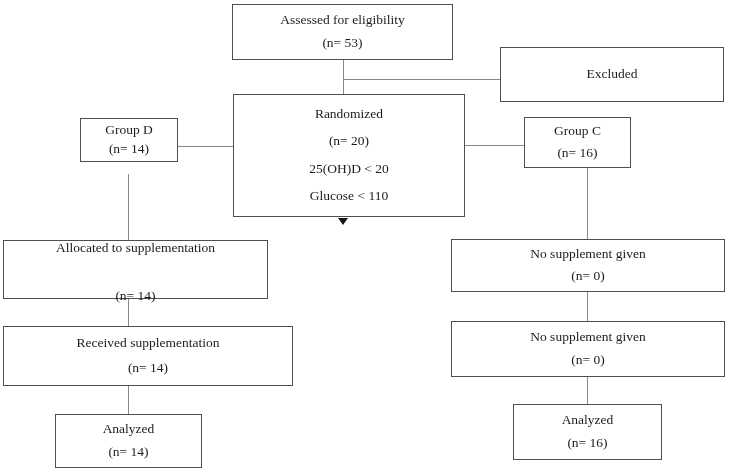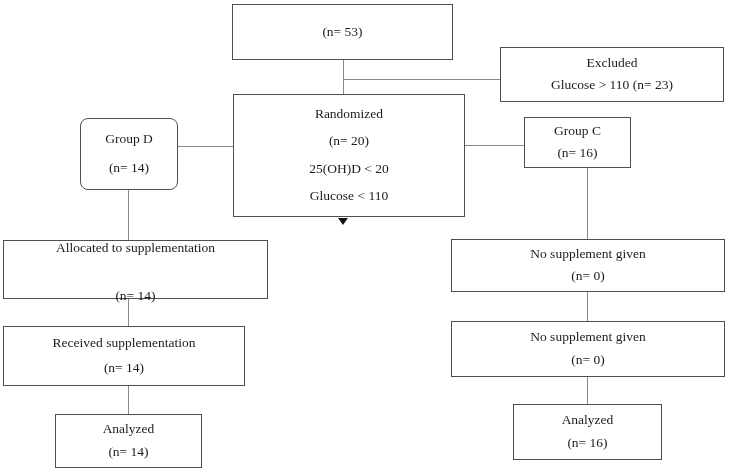--- a/index.html
+++ b/index.html
@@ -45,24 +45,24 @@
     height: 0;
     border-left: 5px solid transparent;
     border-right: 5px solid transparent;
     border-top: 7px solid var(--arrow, #141414);
   }
 
   
   #b-assessed   { left:232px; top:4px;   width:221px; height:56px; }
   #b-excluded   { left:500px; top:47px;  width:224px; height:55px;align-items:center; }
   #b-randomized { left:233px; top:94px;  width:232px; height:123px; }
-  #b-group-d    { left:80px;  top:118px; width:98px;  height:72px;border-radius:8px; }
+  #b-group-d    { left:80px;  top:118px; width:98px;  height:44px; }
   #b-group-c    { left:524px; top:117px; width:107px; height:51px; }
   #b-allocated  { left:3px;   top:240px; width:265px; height:59px;gap:33px; }
-  #b-received   { left:3px;   top:326px; width:242px; height:60px; }
+  #b-received   { left:3px;   top:326px; width:290px; height:60px; }
   #b-analyzed-d { left:55px;  top:414px; width:147px; height:54px; }
   #b-nosupp-1   { left:451px; top:239px; width:274px; height:53px; }
   #b-nosupp-2   { left:451px; top:321px; width:274px; height:56px; }
   #b-analyzed-c { left:513px; top:404px; width:149px; height:56px; }
 
   
   #c-assessed-down      { left:343px; top:60px;  height:34px; }
   #c-excluded-branch    { left:343px; top:79px;  width:157px; }
   #c-groupd-randomized  { left:178px; top:146px; width:55px; }
   #c-randomized-groupc  { left:458px; top:145px; width:66px; }
@@ -85,26 +85,26 @@
   <div class="conn h" id="c-randomized-groupc"></div>
   <div class="conn v" id="c-groupd-down"></div>
   <div class="conn v" id="c-allocated-received"></div>
   <div class="conn v" id="c-received-analyzed"></div>
   <div class="conn v" id="c-groupc-down"></div>
   <div class="conn v" id="c-nosupp1-nosupp2"></div>
   <div class="conn v" id="c-nosupp2-analyzed"></div>
   <div class="arrowhead" id="a-randomized-arrow"></div>
 
   <div class="fbox" id="b-assessed">
+    <div class="bline">Assessed for eligibility</div>
     <div class="bline">(n= 53)</div>
   </div>
 
   <div class="fbox" id="b-excluded">
     <div class="bline">Excluded</div>
-    <div class="bline">Glucose &gt; 110 (n= 23)</div>
   </div>
 
   <div class="fbox" id="b-randomized">
     <div class="bline">Randomized</div>
     <div class="bline">(n= 20)</div>
     <div class="bline">25(OH)D &lt; 20</div>
     <div class="bline">Glucose &lt; 110</div>
   </div>
 
   <div class="fbox" id="b-group-d">

